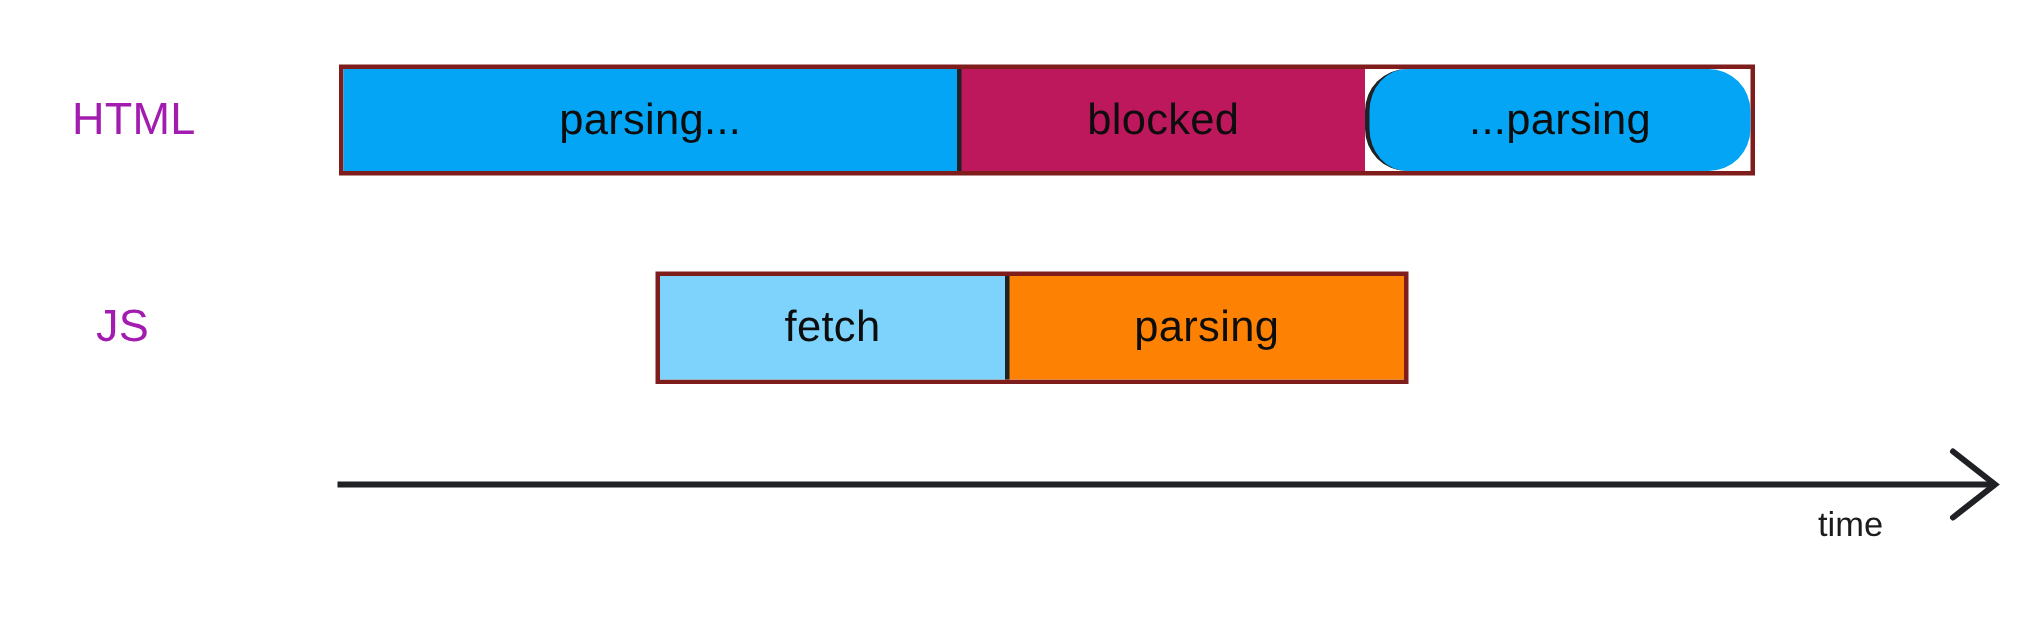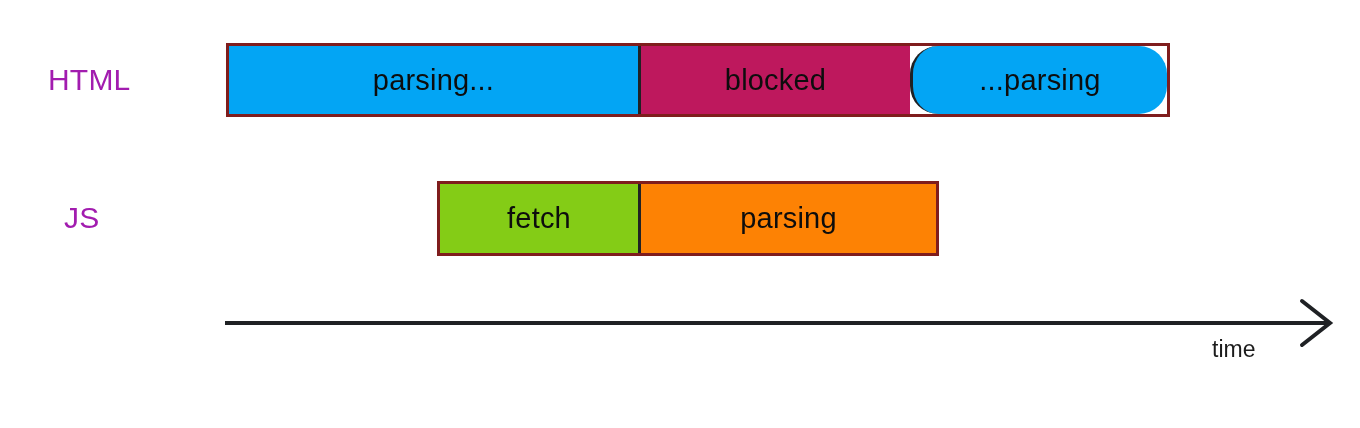--- a/index.html
+++ b/index.html
@@ -61,21 +61,21 @@
     white-space: nowrap;
     line-height: 1;
     letter-spacing: 0.2px;
   }
   .seg + .seg { border-left: 3px solid #1f2124; }
 
   
   #seg-parsing-start { width: 409px; background: #03a5f4; }
   #seg-blocked       { width: 272px; background: #be185d; }
   #seg-parsing-end   { flex: 1 1 auto; background: #03a5f4; border-radius: 28px; }
-  #seg-fetch         { width: 198px; background: #84cc16; }
+  #seg-fetch         { width: 230px; background: #7dd3fc; }
   #seg-execute       { flex: 1 1 auto; background: #fd8204; }
 
   
   #time-axis {
     position: absolute;
     left: 218px;
     top: 295px;
     width: 1125px;
     height: 60px;
   }

